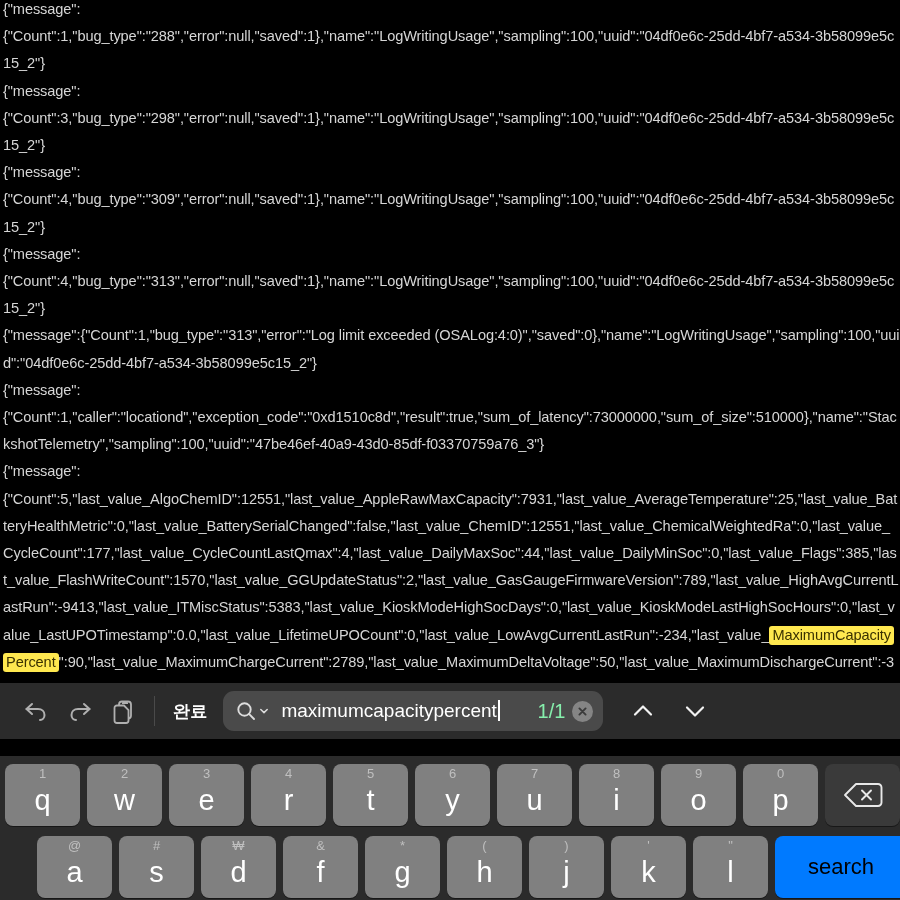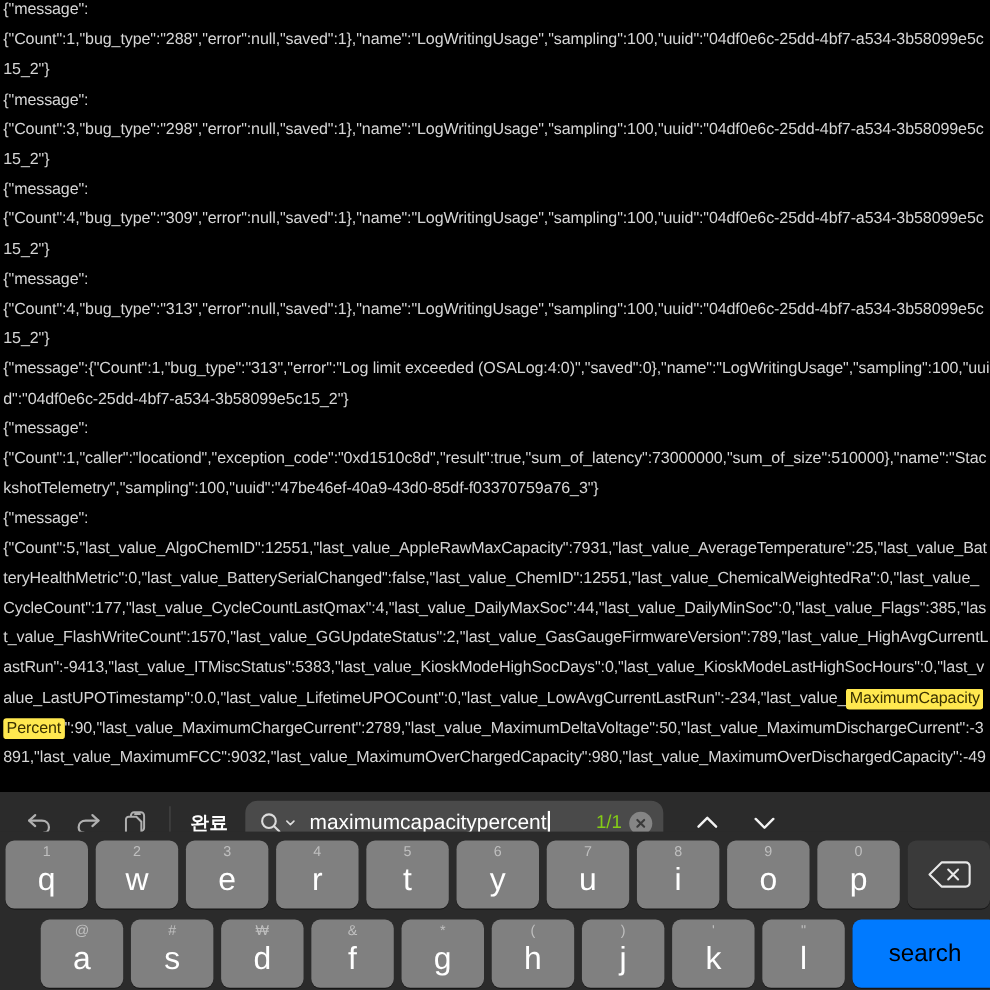--- a/index.html
+++ b/index.html
@@ -49,21 +49,21 @@
     border-radius: 3px;
     padding: 1px 3px 2px 3px;
     box-decoration-break: clone;
     -webkit-box-decoration-break: clone;
   }
 
   
   #toolbar {
     position: absolute;
     left: 0;
-    top: 720px;
+    top: 683px;
     width: 900px;
     height: 56px;
     background: #2b2b2b;
     display: flex;
     align-items: center;
     box-sizing: border-box;
     padding: 0 14px;
   }
   .tb-icon {
     width: 44px;
@@ -119,22 +119,22 @@
   }
   #caret {
     display: inline-block;
     width: 2px;
     height: 21px;
     background: #ffffff;
     vertical-align: -4px;
     margin-left: 1px;
   }
   #match-count {
-    color: #84cc16;
-    font-size: 17px;
+    color: #86efac;
+    font-size: 20px;
     margin-right: 7px;
     flex: 0 0 auto;
   }
   #clear-button {
     width: 21px;
     height: 21px;
     border-radius: 50%;
     background: #858585;
     display: flex;
     align-items: center;

